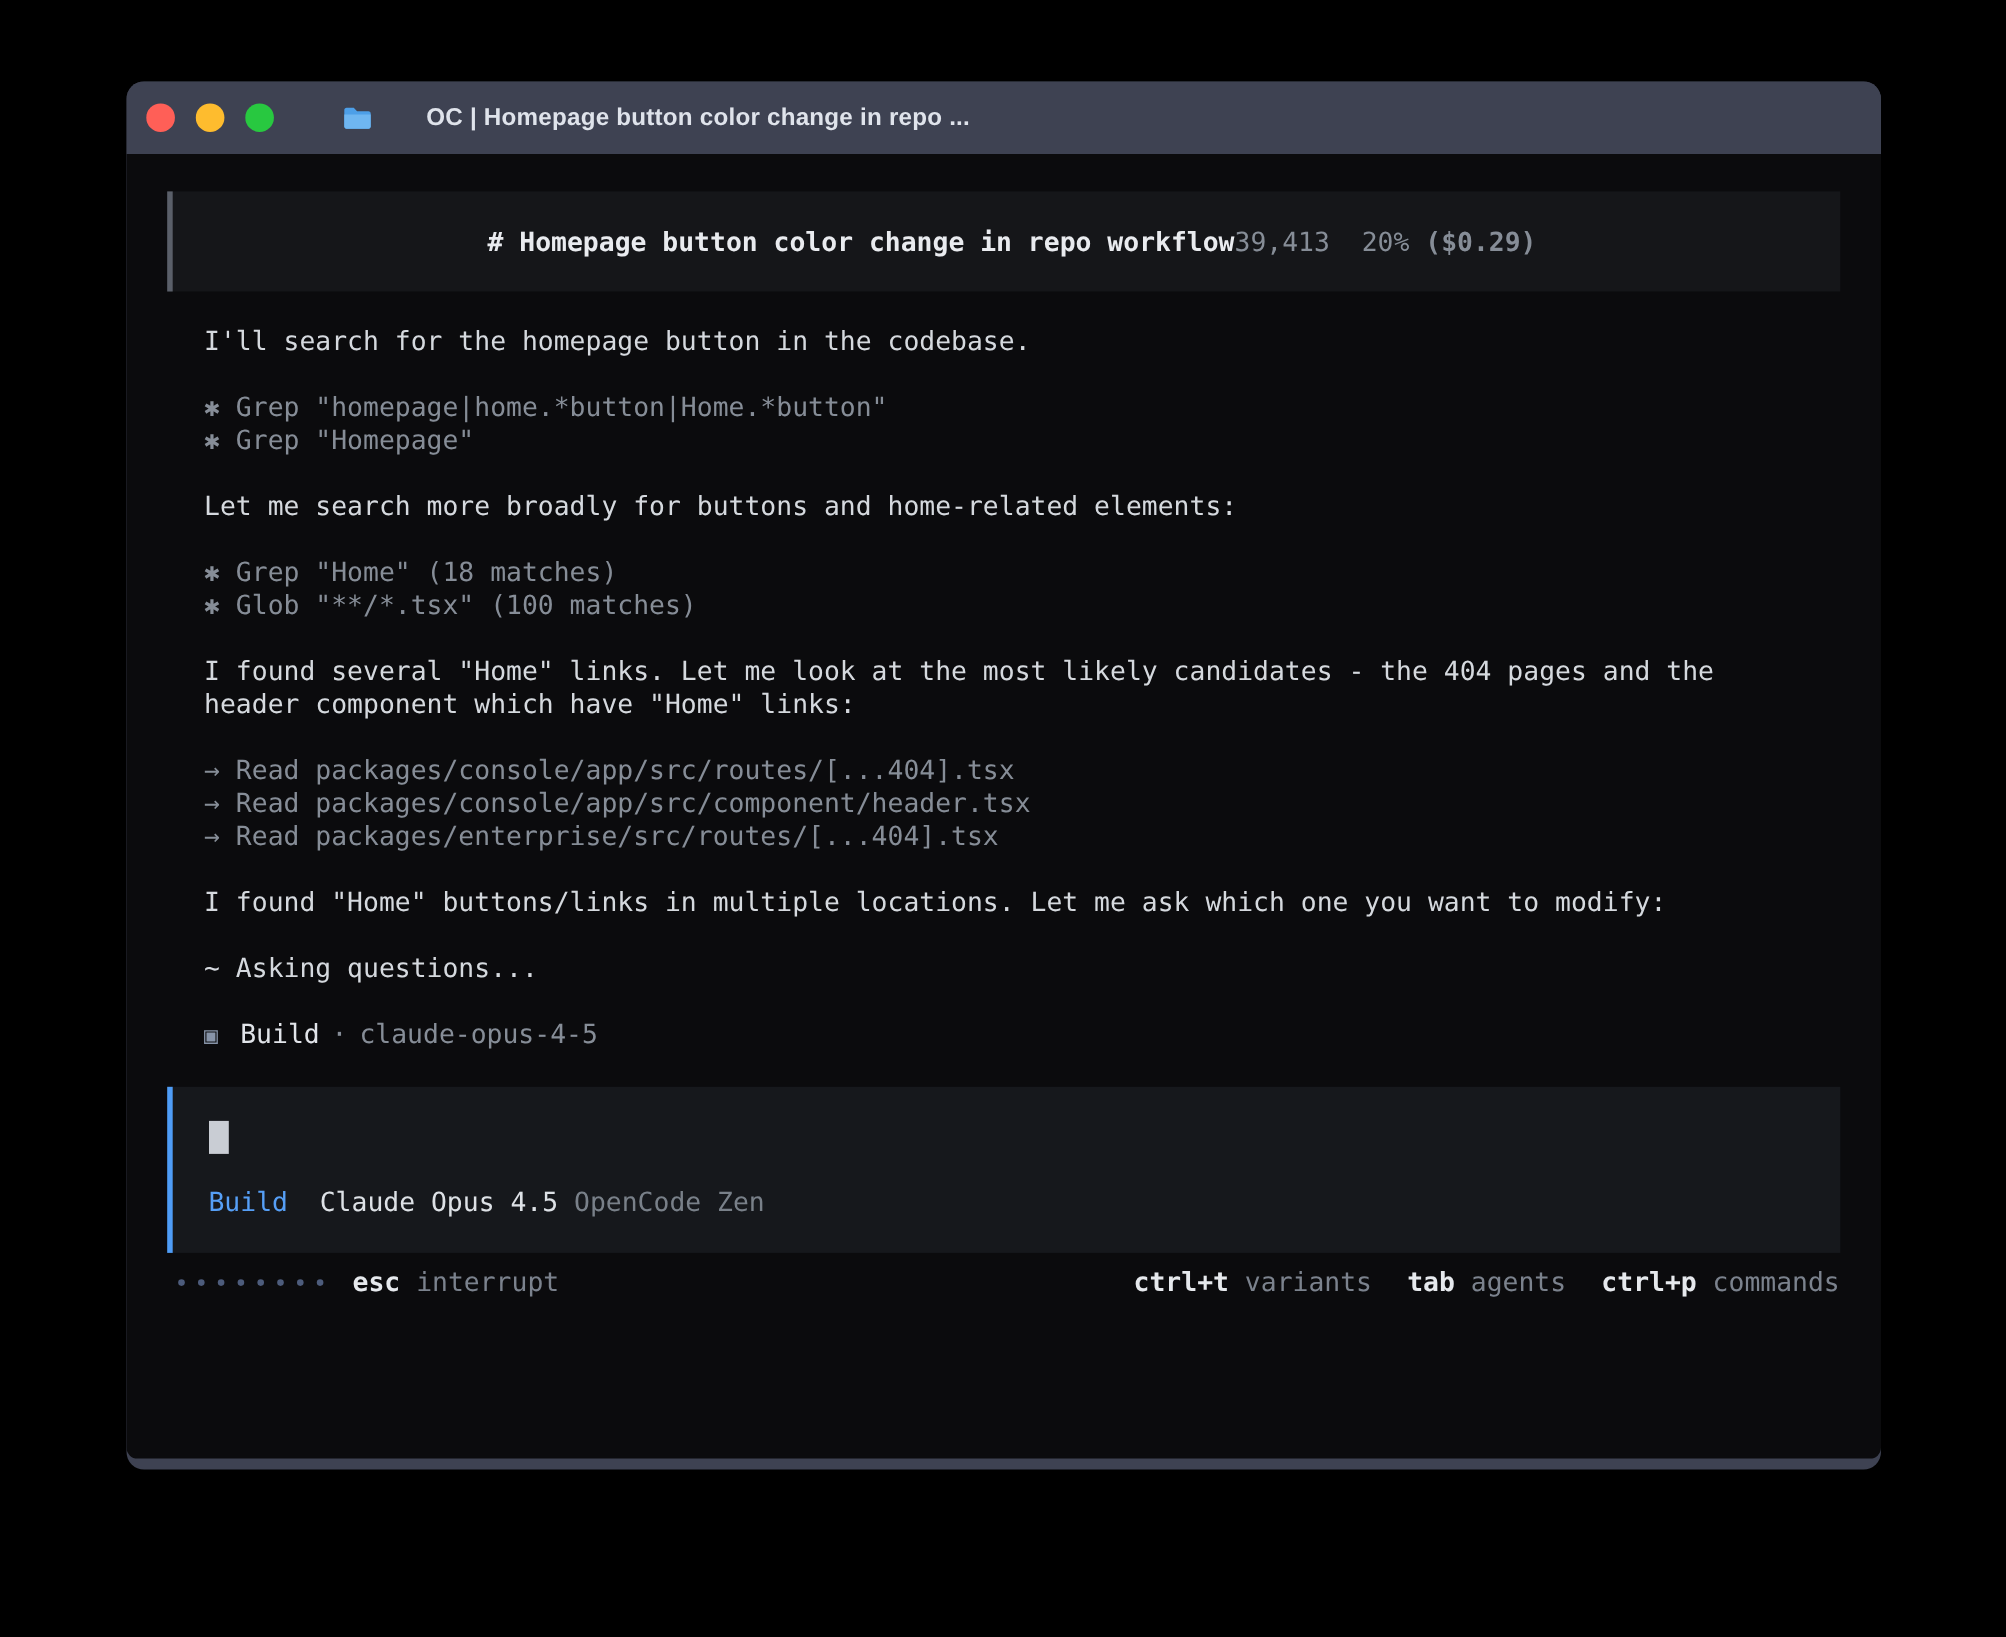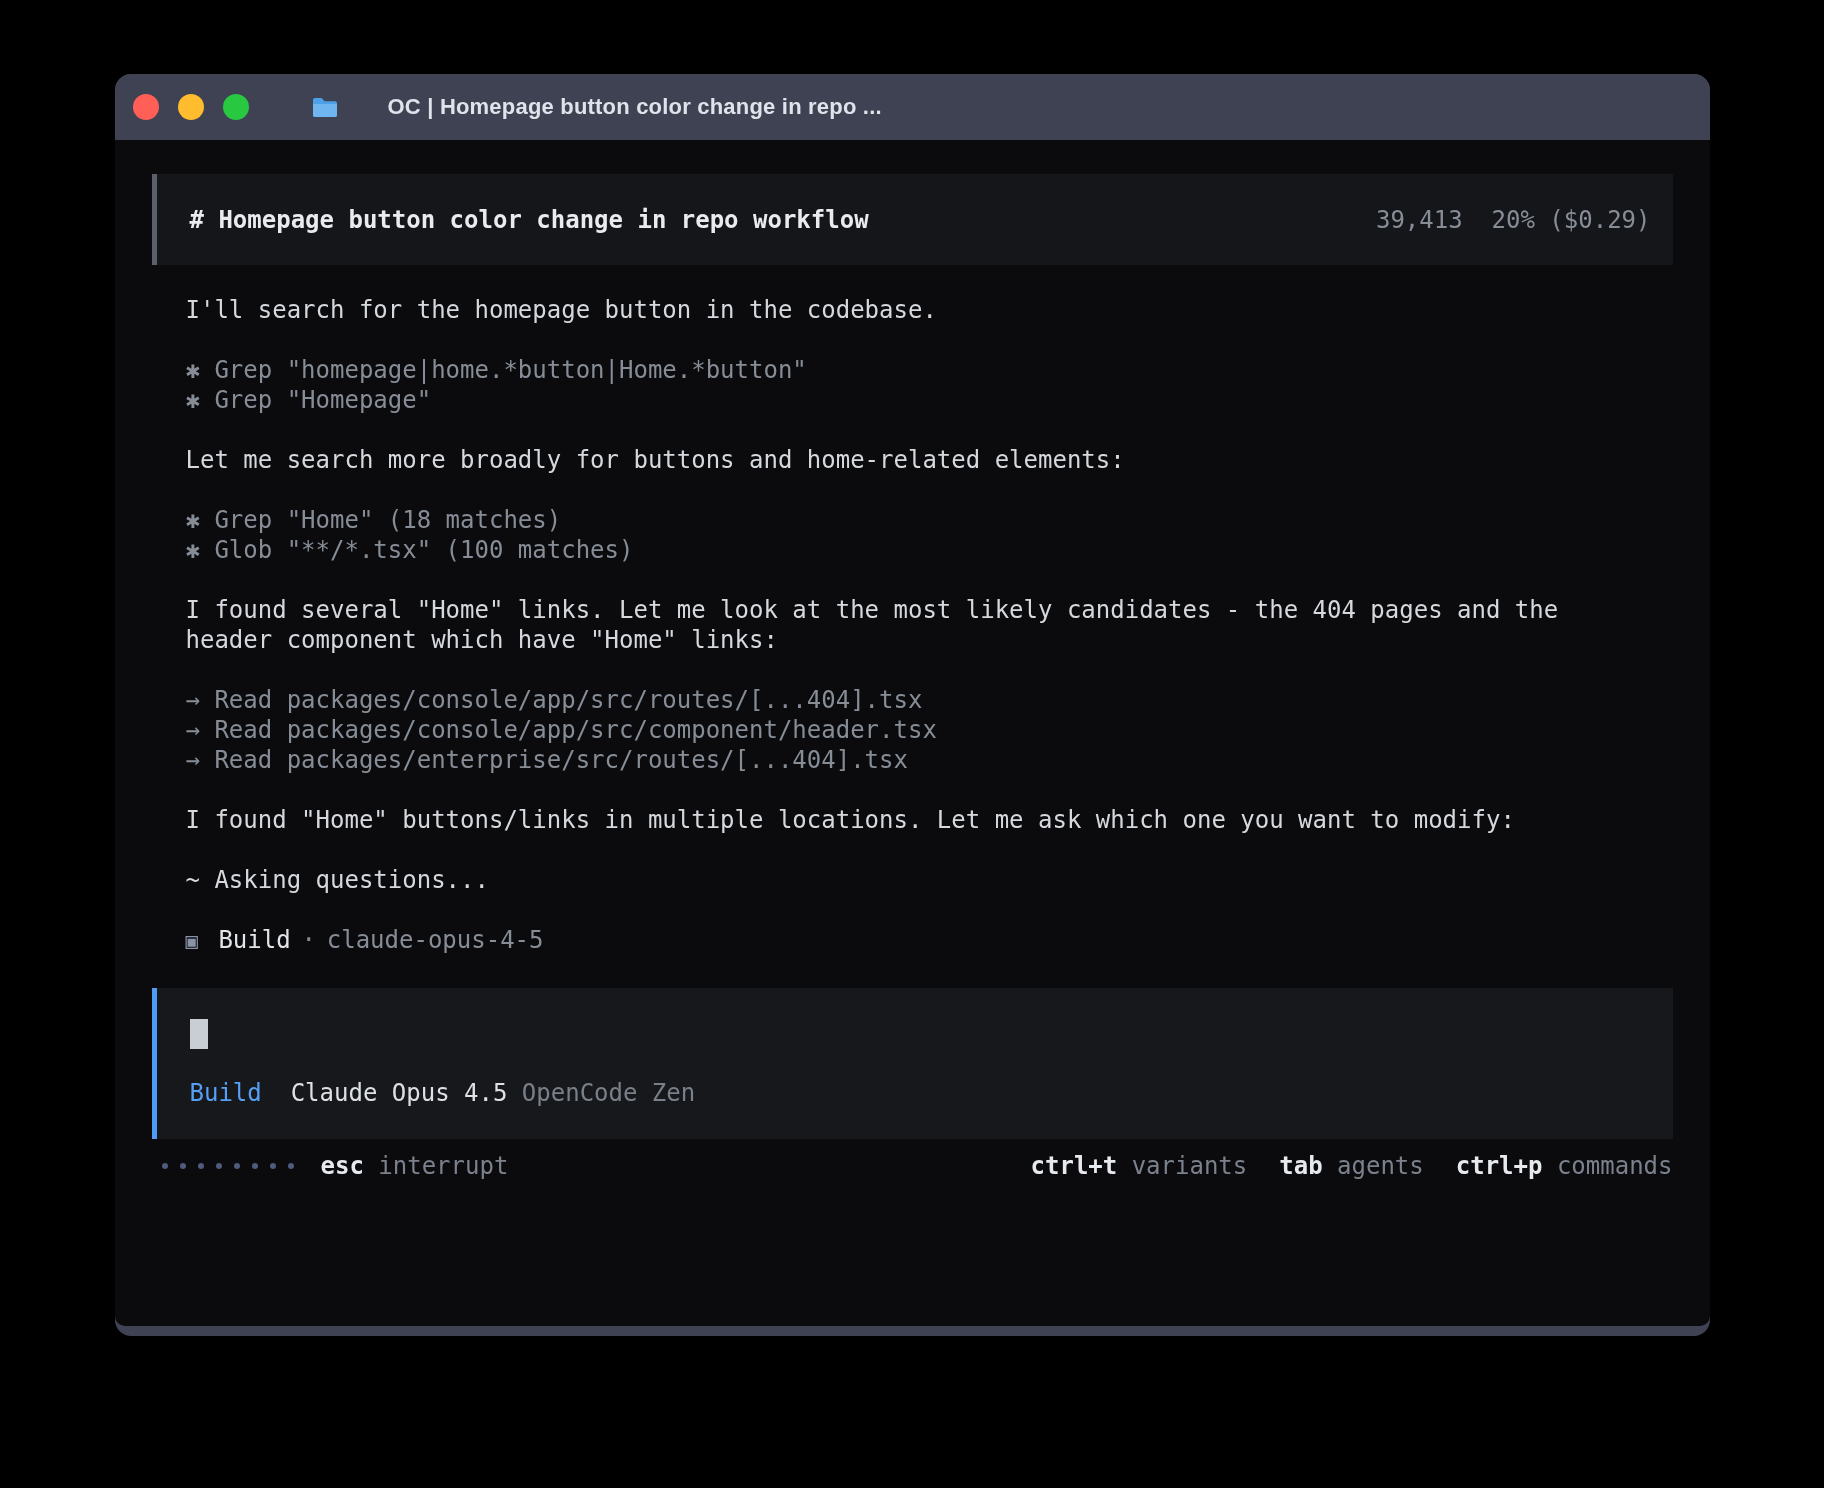--- a/index.html
+++ b/index.html
@@ -50,27 +50,27 @@
   .block {
     border-left: 5px solid;
     padding-left: 33px;
     display: flex;
     align-items: center;
   }
   .header-block {
     height: 91px;
     background: #151619;
     border-color: #5a5f69;
-    justify-content: space-between;
+    justify-content: center;
     padding-right: 22px;
   }
   .header-title { font-weight: bold; color: #e9ebef; }
   .header-stats { color: #868d97; white-space: nowrap; }
   .header-stats .pct  { margin-left: 2ch; }
-  .header-stats .cost { margin-left: 1ch; }
+  .header-stats .cost { margin-left: 1ch; font-weight: bold; }
   .user-block {
     height: 84px;
     background: #1a1c20;
     border-color: #4e9cf6;
     margin-top: 31px;
     color: #dde1e6;
   }
   .conversation { margin-left: 34px; margin-top: 30px; }
   .para { margin-top: 30px; }
   .para:first-child { margin-top: 0; }

